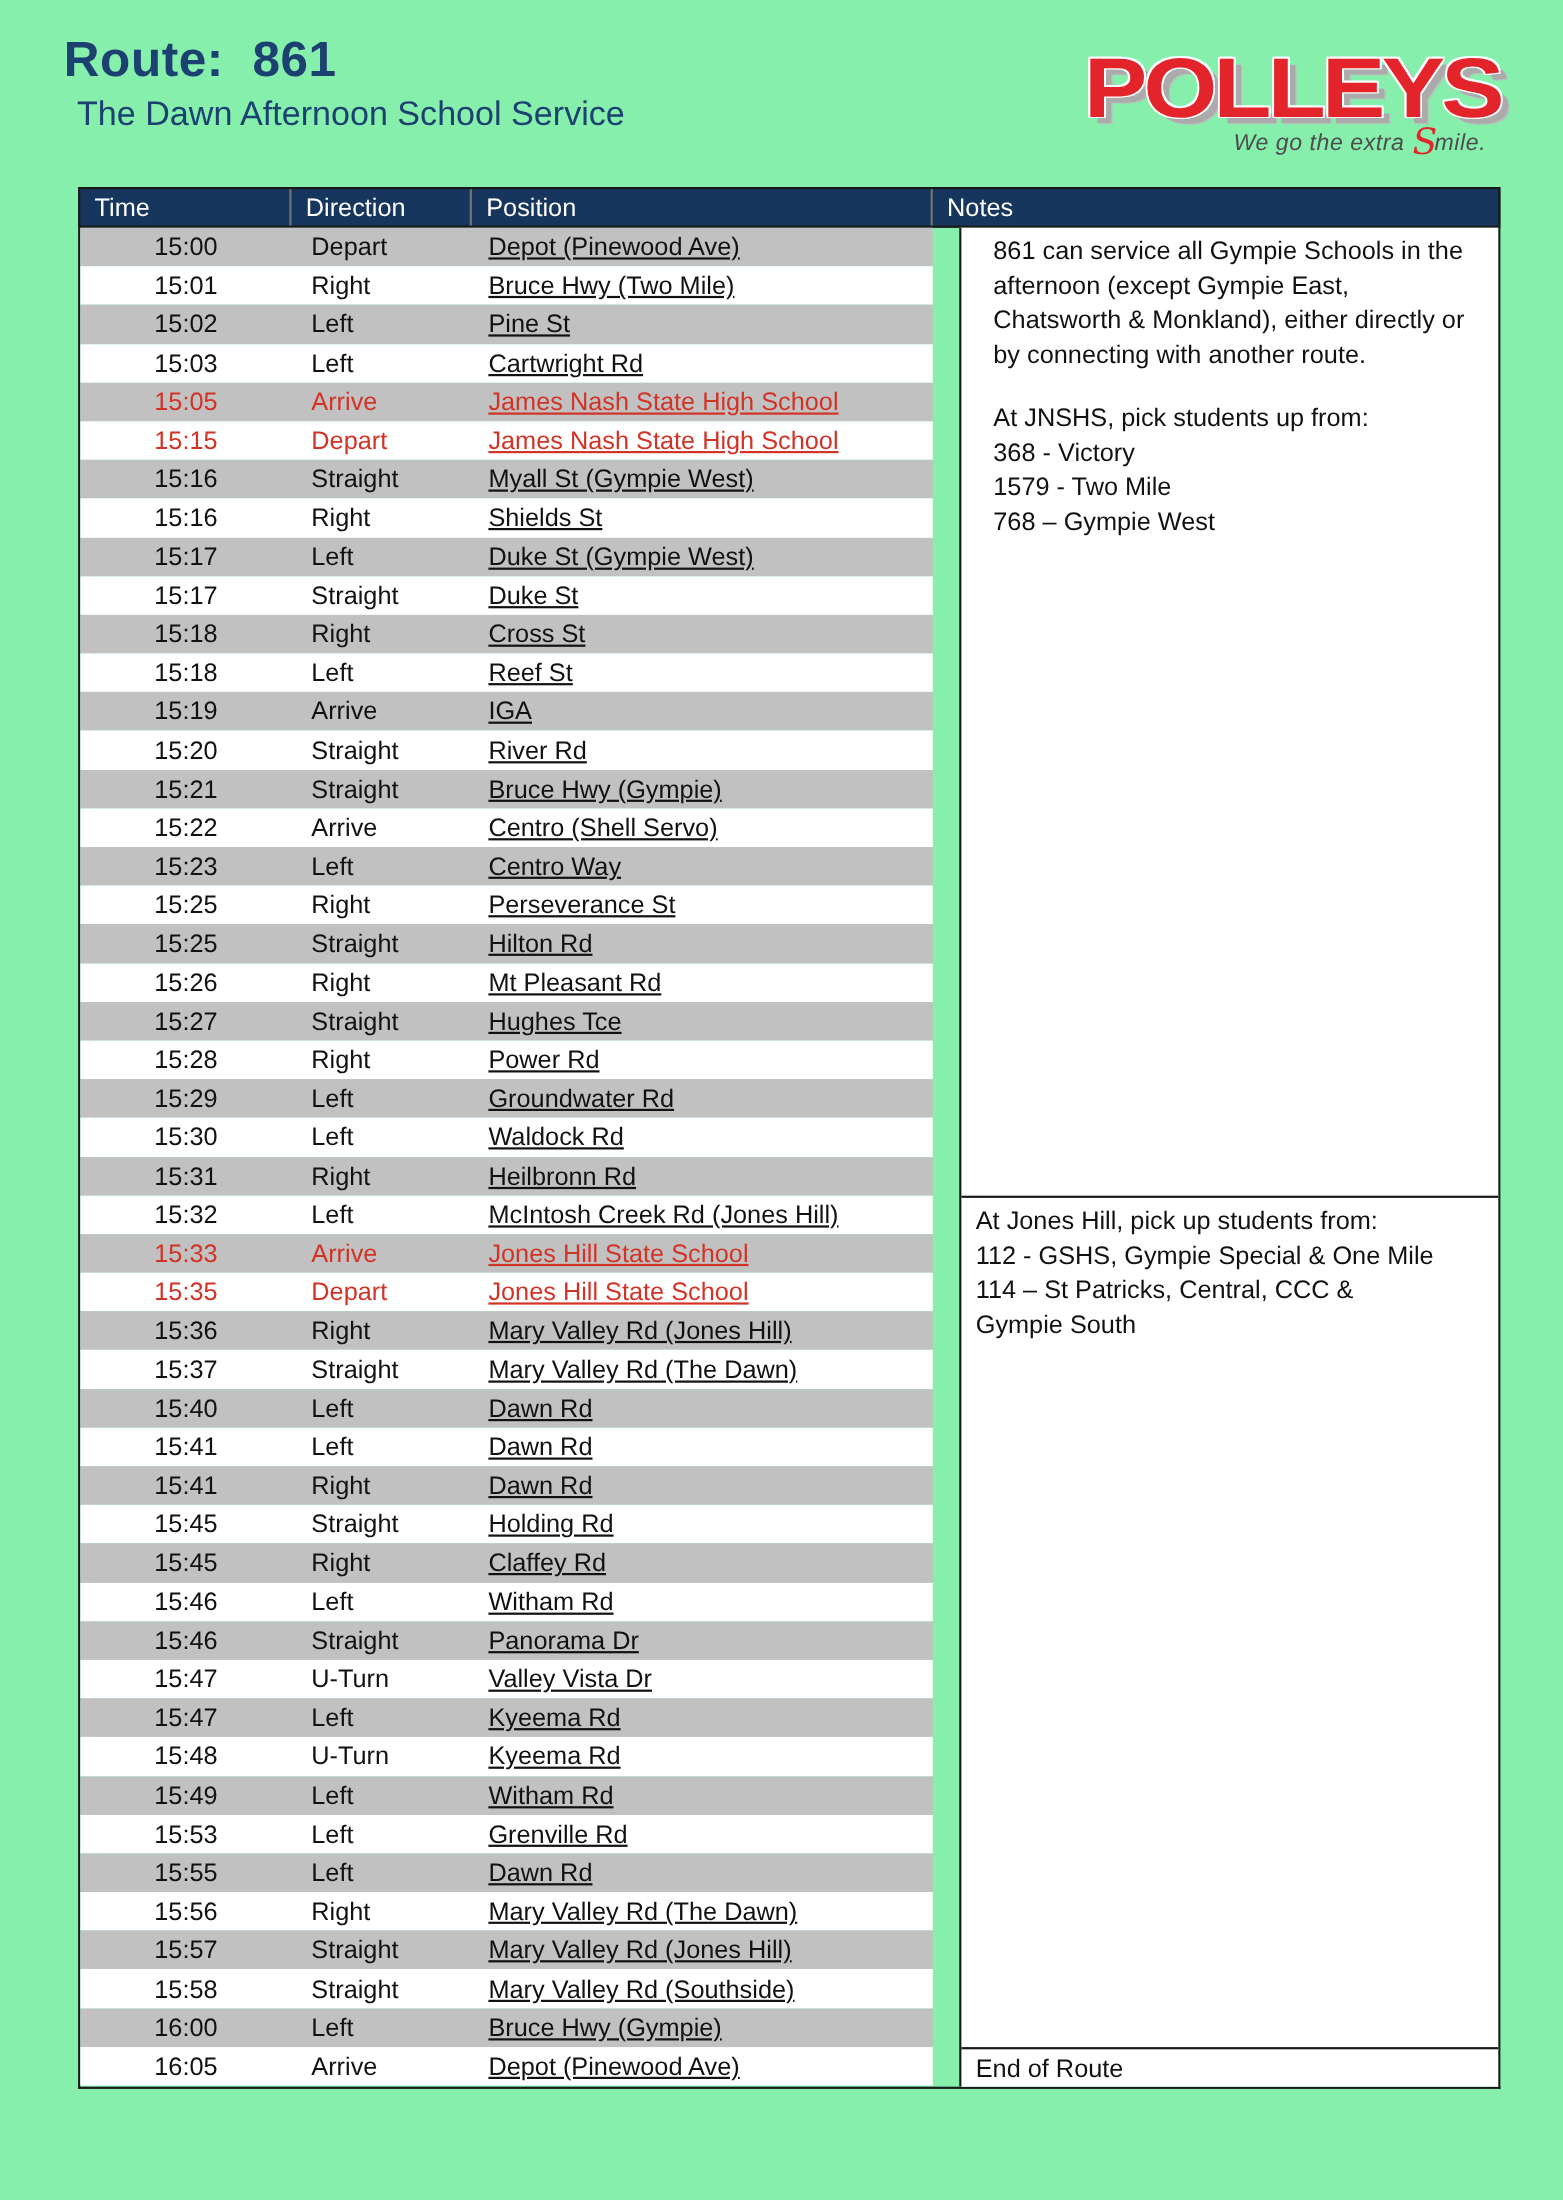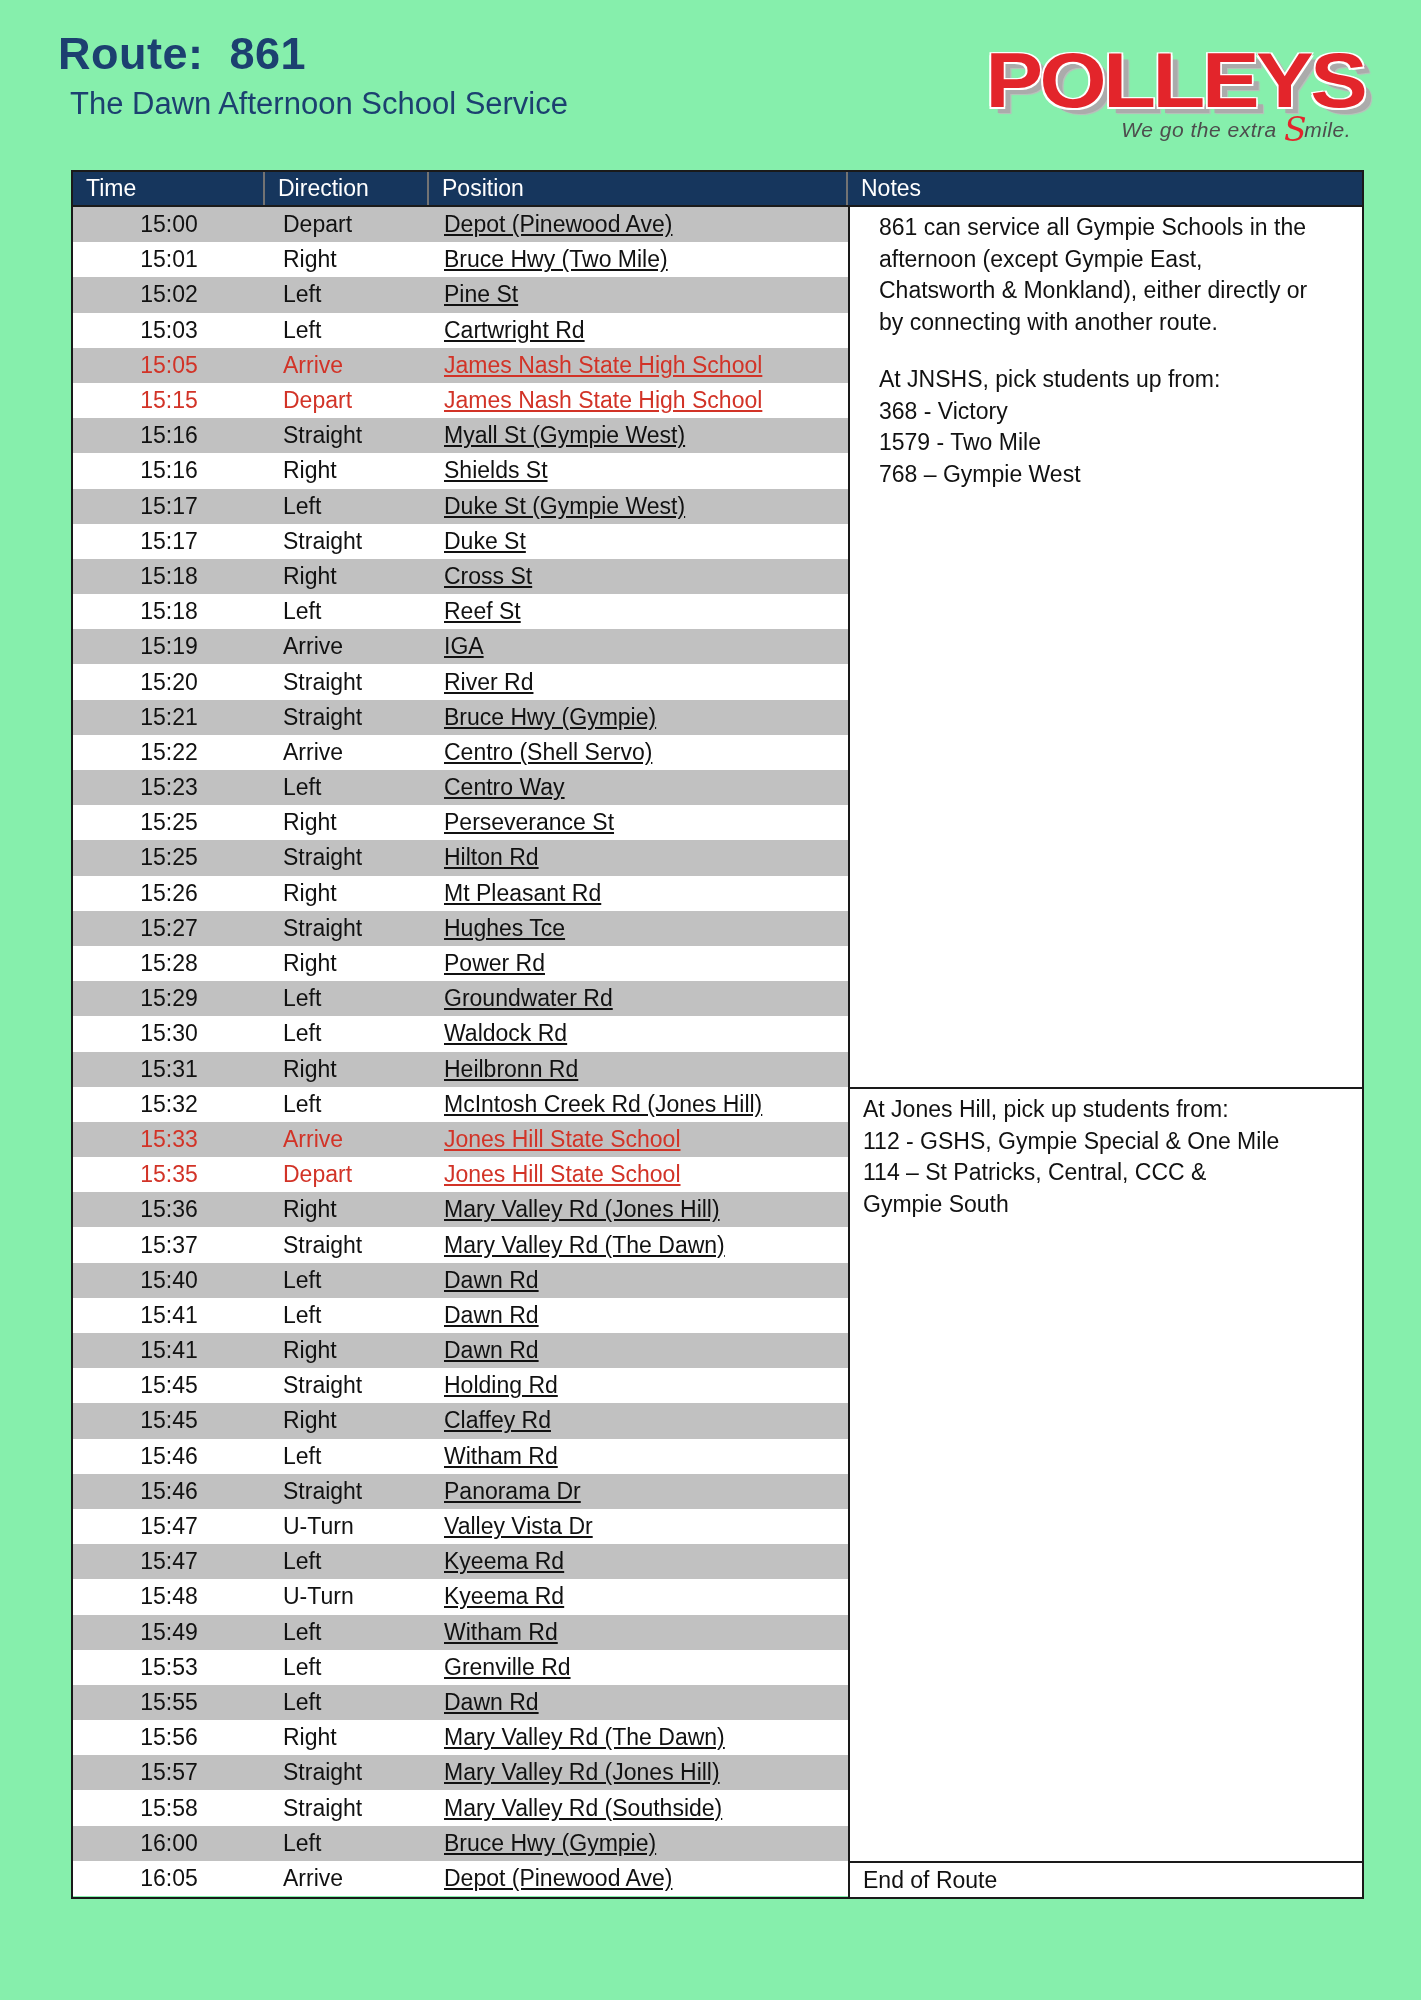--- a/index.html
+++ b/index.html
@@ -63,20 +63,21 @@
   }
   .rt-header .hcell:last-child{border-right:none;flex:1;}
   .h-time{width:192px;}
   .h-dir{width:164px;}
   .h-pos{width:419px;}
   .rt-body{
     display:flex;width:1293px;
     border-left:2px solid #1a1a1a;
     border-right:2px solid #1a1a1a;
     border-bottom:2px solid #1a1a1a;
+    gap:24px;
   }
   .stripe-col{width:775px;}
   .row{
     display:flex;height:35.2px;align-items:center;
     font-size:23px;background:#fff;
   }
   .row:nth-child(odd){background:var(--c-stripe,#C1C1C1);}
   .row.hl{color:var(--c-red,#D23327);}
   .c-time{width:192px;text-align:center;}
   .c-dir{width:164px;padding-left:18px;}

